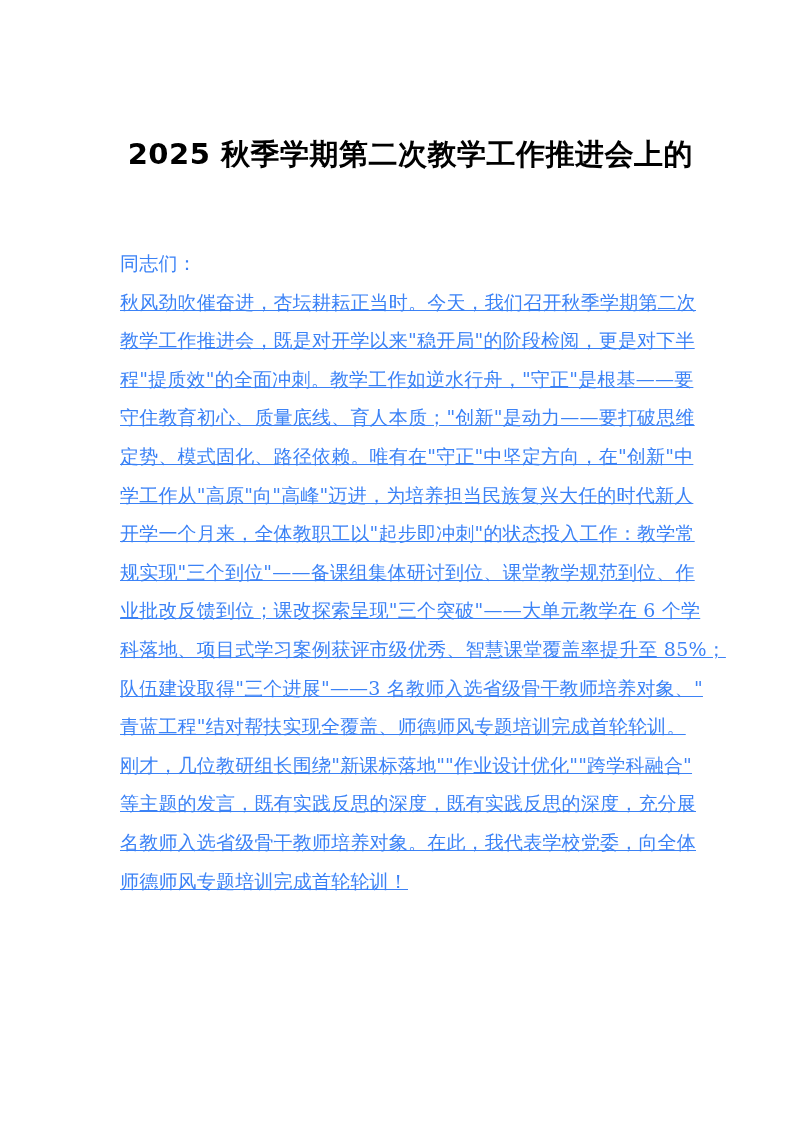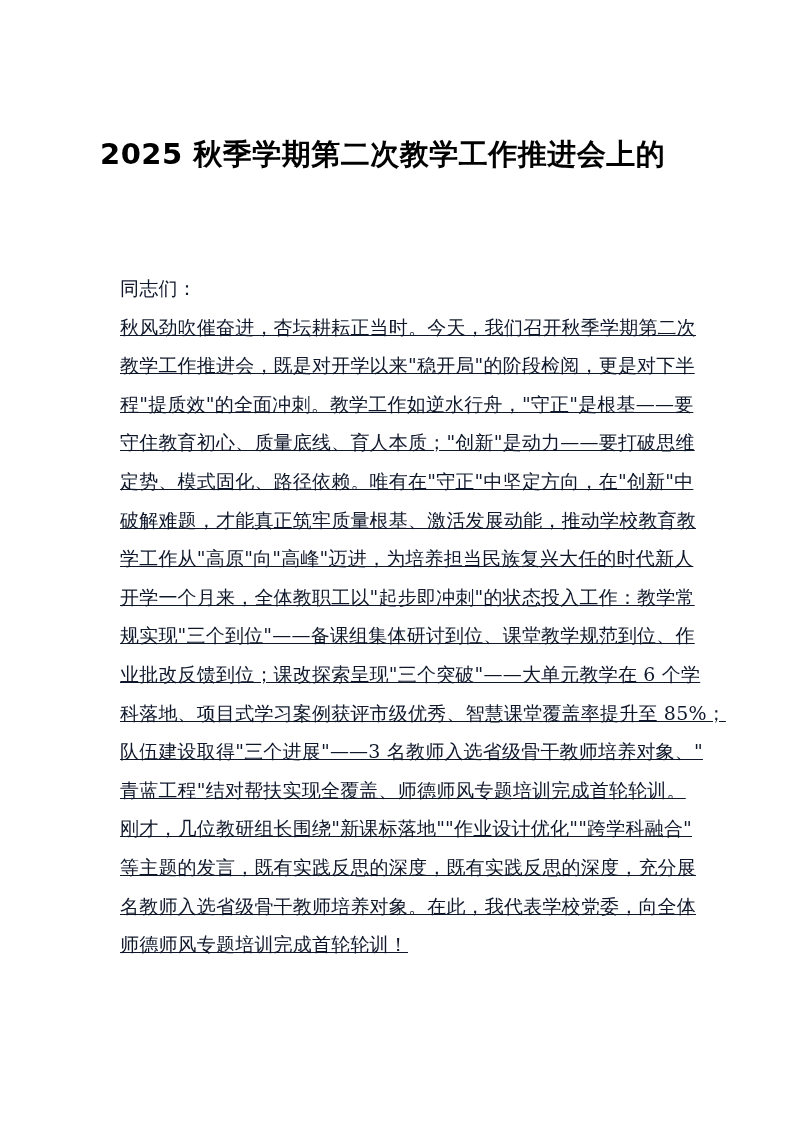--- a/index.html
+++ b/index.html
@@ -20,42 +20,41 @@
       top: 0;
       width: 793px;
       height: 1122px;
       background: #ffffff;
     }
     .title {
       position: absolute;
       left: 100px;
       top: 128px;
       width: 593px;
-      text-align: left;
+      text-align: right;
       font-family: "DejaVu Sans", "Liberation Sans", sans-serif;
       font-weight: bold;
       font-size: 29px;
       line-height: 53px;
       color: #000000;
       letter-spacing: 0.5px;
     }
     .title-line {
       display: block;
       white-space: nowrap;
     }
     .body-text {
       position: absolute;
       left: 120px;
       top: 244px;
       width: 560px;
       font-family: "DejaVu Serif", "Liberation Serif", serif;
       font-size: 19px;
       line-height: 38.6px;
-      color: #0f172a;
-      margin-top: 25px;
+      color: #3b82f6;
     }
     .line {
       display: block;
       white-space: nowrap;
       letter-spacing: 0.2px;
     }
     .para { display: block; text-decoration: underline; }
   </style>
 </head>
 <body>
@@ -68,21 +67,20 @@
 
   <div class="body-text">
     <span class="line">同志们：</span>
 
     <div class="para">
       <span class="line">秋风劲吹催奋进，杏坛耕耘正当时。今天，我们召开秋季学期第二次</span>
       <span class="line">教学工作推进会，既是对开学以来"稳开局"的阶段检阅，更是对下半</span>
       <span class="line">程"提质效"的全面冲刺。教学工作如逆水行舟，"守正"是根基——要</span>
       <span class="line">守住教育初心、质量底线、育人本质；"创新"是动力——要打破思维</span>
       <span class="line">定势、模式固化、路径依赖。唯有在"守正"中坚定方向，在"创新"中</span>
-      <span class="line">破解难题，才能真正筑牢质量根基、激活发展动能，推动学校教育教</span>
       <span class="line">学工作从"高原"向"高峰"迈进，为培养担当民族复兴大任的时代新人</span>
     </div>
 
     <div class="para">
       <span class="line">开学一个月来，全体教职工以"起步即冲刺"的状态投入工作：教学常</span>
       <span class="line">规实现"三个到位"——备课组集体研讨到位、课堂教学规范到位、作</span>
       <span class="line">业批改反馈到位；课改探索呈现"三个突破"——大单元教学在 6 个学</span>
       <span class="line">科落地、项目式学习案例获评市级优秀、智慧课堂覆盖率提升至 85%；</span>
       <span class="line">队伍建设取得"三个进展"——3 名教师入选省级骨干教师培养对象、"</span>
       <span class="line">青蓝工程"结对帮扶实现全覆盖、师德师风专题培训完成首轮轮训。</span>

